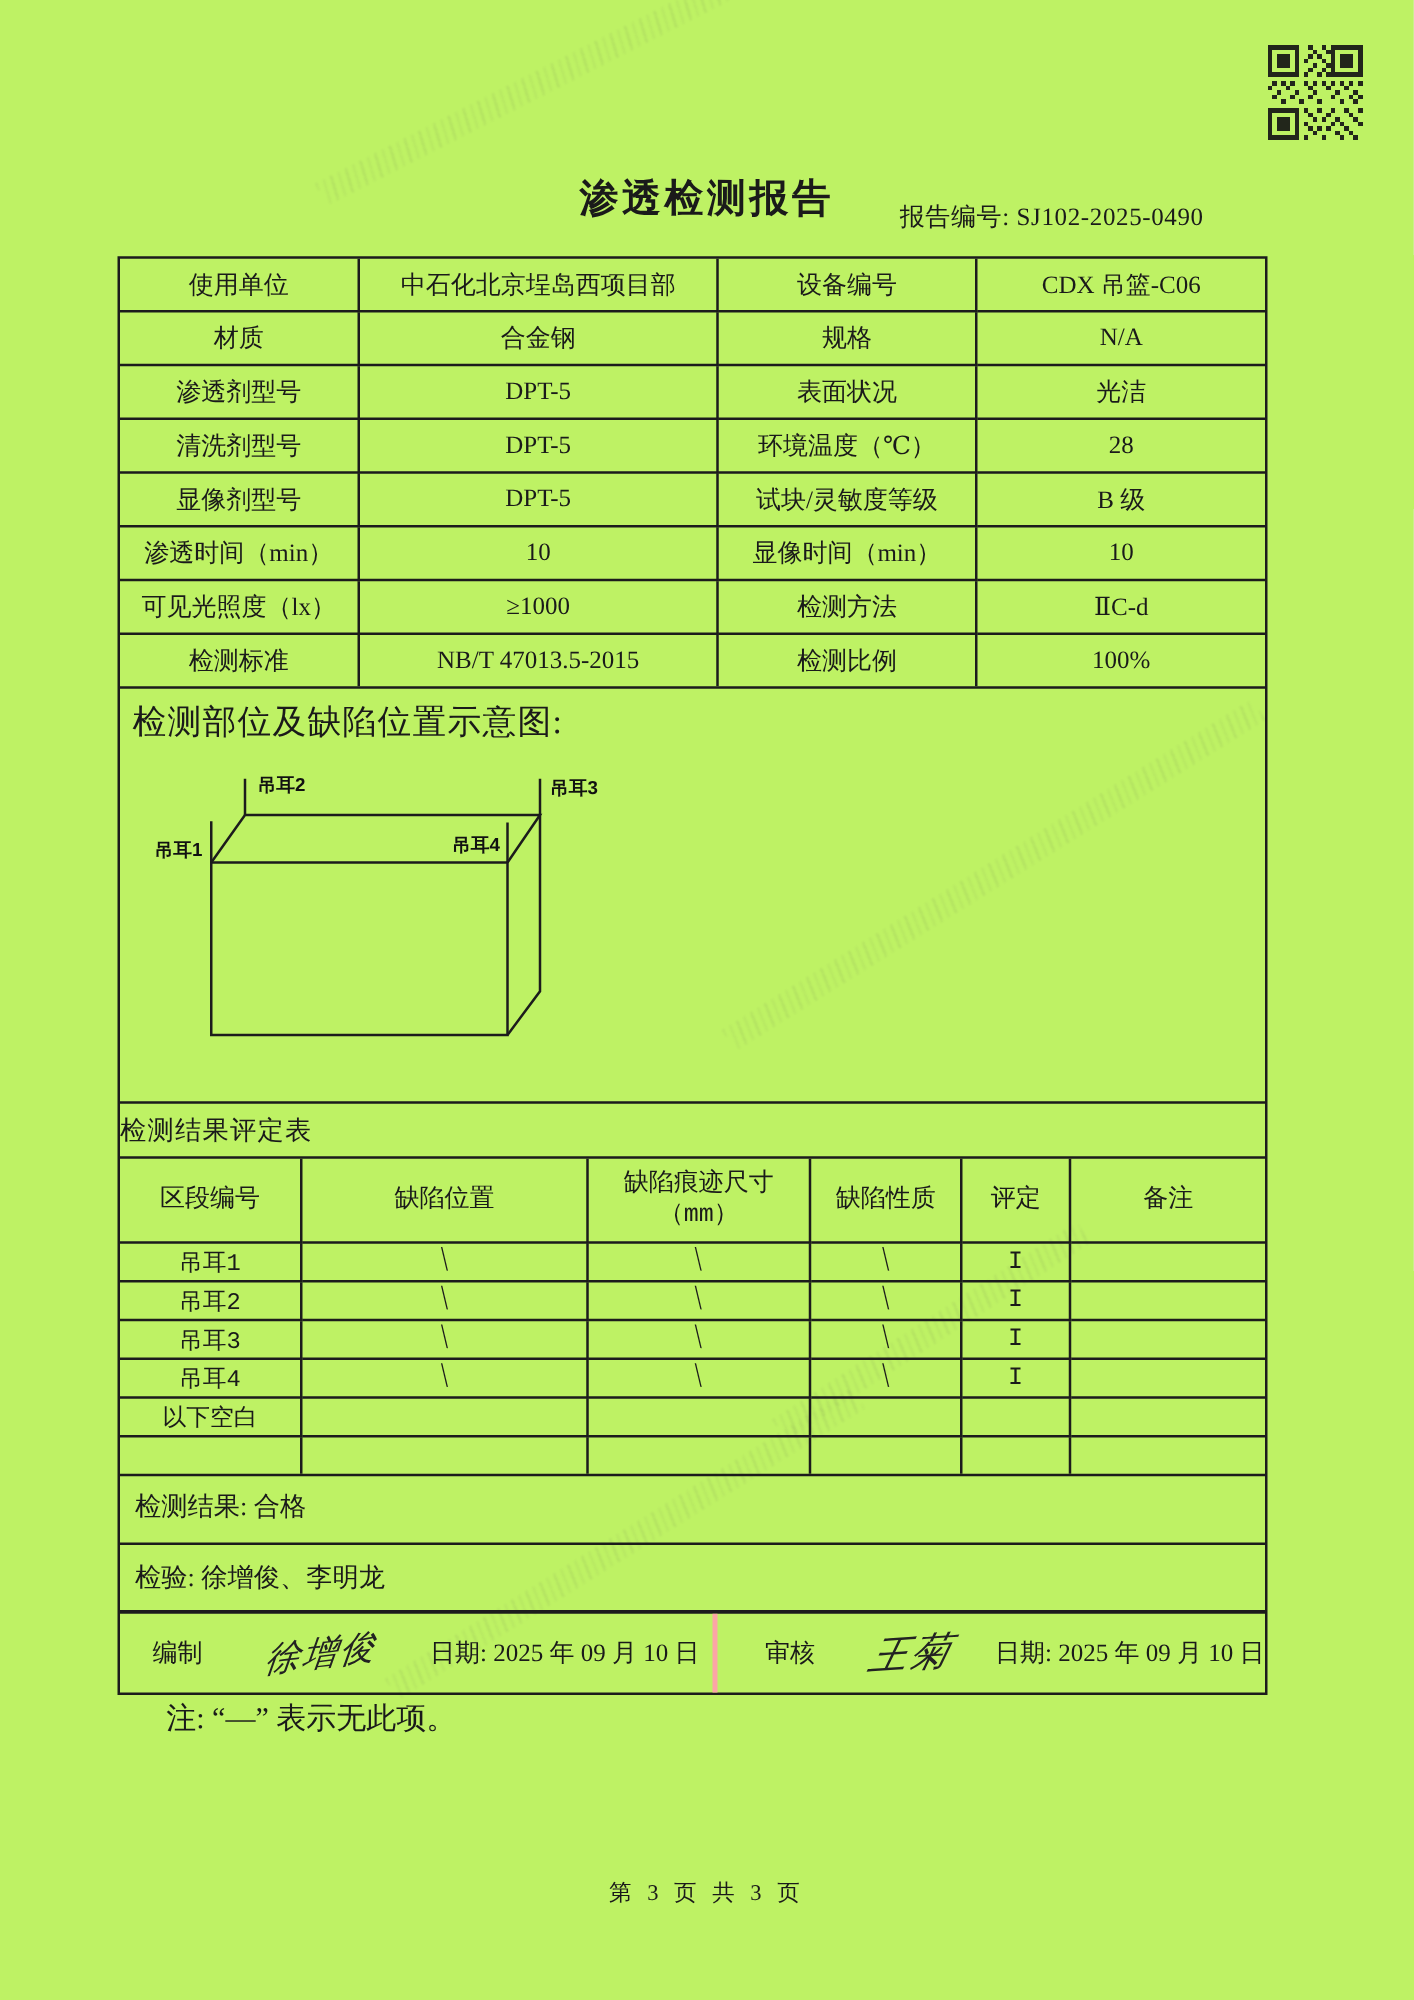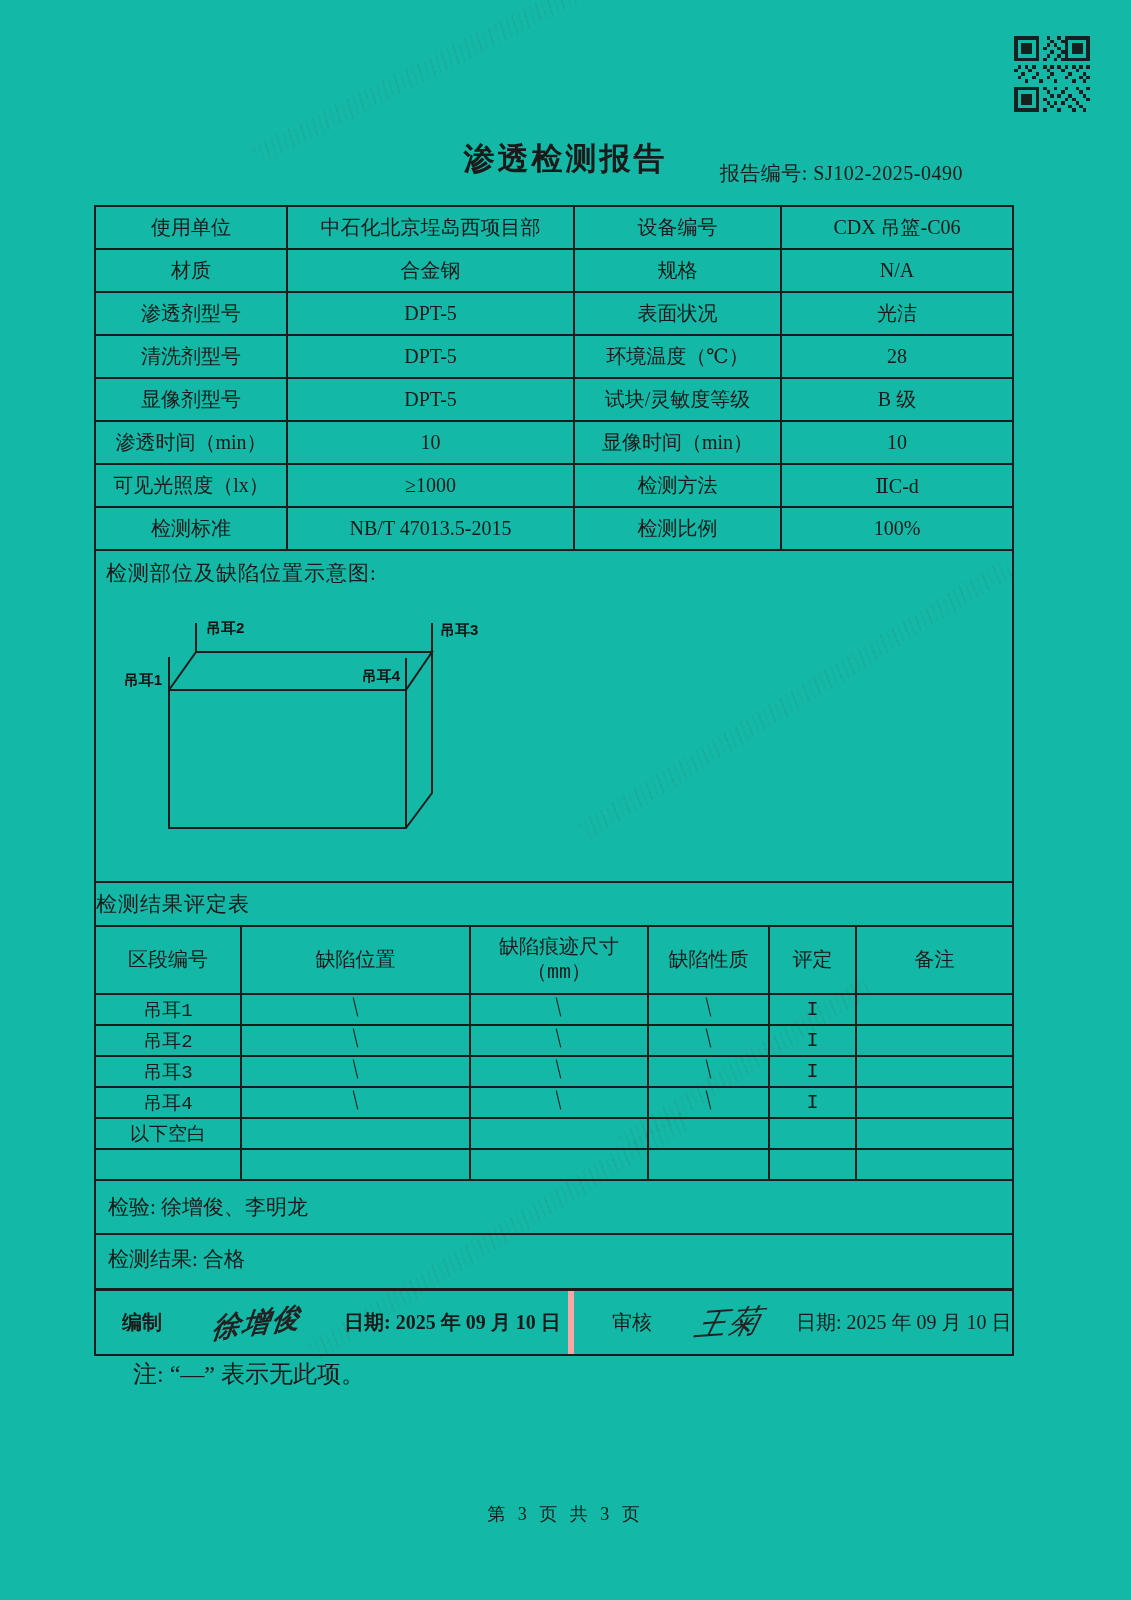--- a/index.html
+++ b/index.html
@@ -1,21 +1,21 @@
 <!DOCTYPE html>
 <html><head>
 <meta charset="utf-8">
 <style>
   html,body{margin:0;padding:0;}
   body{background:#e8e8e6;}
   .page{
     position:relative;
     width:1131px;height:1600px;
     margin:0 auto;
-    background:#14b8a6;
+    background:#bef264;
     overflow:hidden;
     font-family:"Liberation Serif","DejaVu Serif",serif;
     color:#1a1a1a;
   }
 
   
   .doc-title{
     position:absolute;top:138px;left:0;width:1131px;
     text-align:center;font-size:31px;font-weight:bold;letter-spacing:3px;
     font-family:"Liberation Sans","DejaVu Sans",sans-serif;
@@ -36,21 +36,21 @@
     background:transparent;
   }
   table{border-collapse:collapse;border-style:hidden;table-layout:fixed;width:100%;}
   td{border:2px solid #1c1c1c;text-align:center;vertical-align:middle;
      font-size:20px;padding:0 4px;overflow:hidden;}
 
   .info-table td{height:41px;}
 
   .sec-diagram{position:relative;height:330px;border-top:2px solid #1c1c1c;}
   .sec-diagram .sec-label{
-    position:absolute;top:8px;left:10px;font-size:21px;letter-spacing:1px;
+    position:absolute;top:8px;left:10px;font-size:27px;letter-spacing:1px;
   }
   .sec-diagram svg{position:absolute;left:0;top:0;}
   .lug-label{font-family:"Liberation Sans","DejaVu Sans",sans-serif;font-size:15px;font-weight:bold;fill:#111;}
 
   .sec-results-title{
     height:42px;line-height:42px;border-top:2px solid #1c1c1c;
     font-size:21px;letter-spacing:1px;
   }
   .results-wrap{border-top:2px solid #1c1c1c;font-family:Liberation Mono, monospace;}
   .results-table td{font-size:20px;}
@@ -64,21 +64,21 @@
     font-size:21px;display:flex;align-items:center;
     padding-left:12px;box-sizing:border-box;
   }
   .sec-result{height:55px;align-items:flex-start;padding-top:10px;}
   .sec-inspectors{height:54px;}
 
   .sec-signoff{
     border-top:3px solid #1c1c1c;height:66px;display:flex;box-sizing:border-box;
   }
   .signoff-cell{display:flex;align-items:center;font-size:20px;box-sizing:border-box;}
-  .signoff-left{width:478px;border-right:6px solid #fca5a5;font-weight:bold;}
+  .signoff-left{width:478px;border-right:4px solid #fca5a5;}
   .signoff-right{flex:1;border-radius:12px;}
   .sig{
     display:inline-block;font-style:italic;color:#222;
     transform:rotate(-7deg) skewX(-14deg);
     font-size:28px;letter-spacing:2px;
   }
   .sig-reviewer{font-size:31px;transform:rotate(-4deg) skewX(-18deg);}
 
   .note-line{position:absolute;left:133px;top:1358px;font-size:24px;}
   .footer-line{
@@ -275,22 +275,22 @@
           <td></td>
           <td></td>
           <td></td>
           <td></td>
           <td></td>
         </tr>
       </tbody>
         </table>
     </div>
 
+    <div class="sec-line sec-result">检测结果: 合格</div>
     <div class="sec-line sec-inspectors">检验: 徐增俊、李明龙</div>
-    <div class="sec-line sec-result">检测结果: 合格</div>
 
     <div class="sec-signoff">
       <div class="signoff-cell signoff-left">
         <span style="margin-left:26px">编制</span>
         <span class="sig" style="margin-left:50px">徐增俊</span>
         <span style="margin-left:42px">日期: 2025 年 09 月 10 日</span>
       </div>
       <div class="signoff-cell signoff-right">
         <span style="margin-left:38px">审核</span>
         <span class="sig sig-reviewer" style="margin-left:44px">王菊</span>

